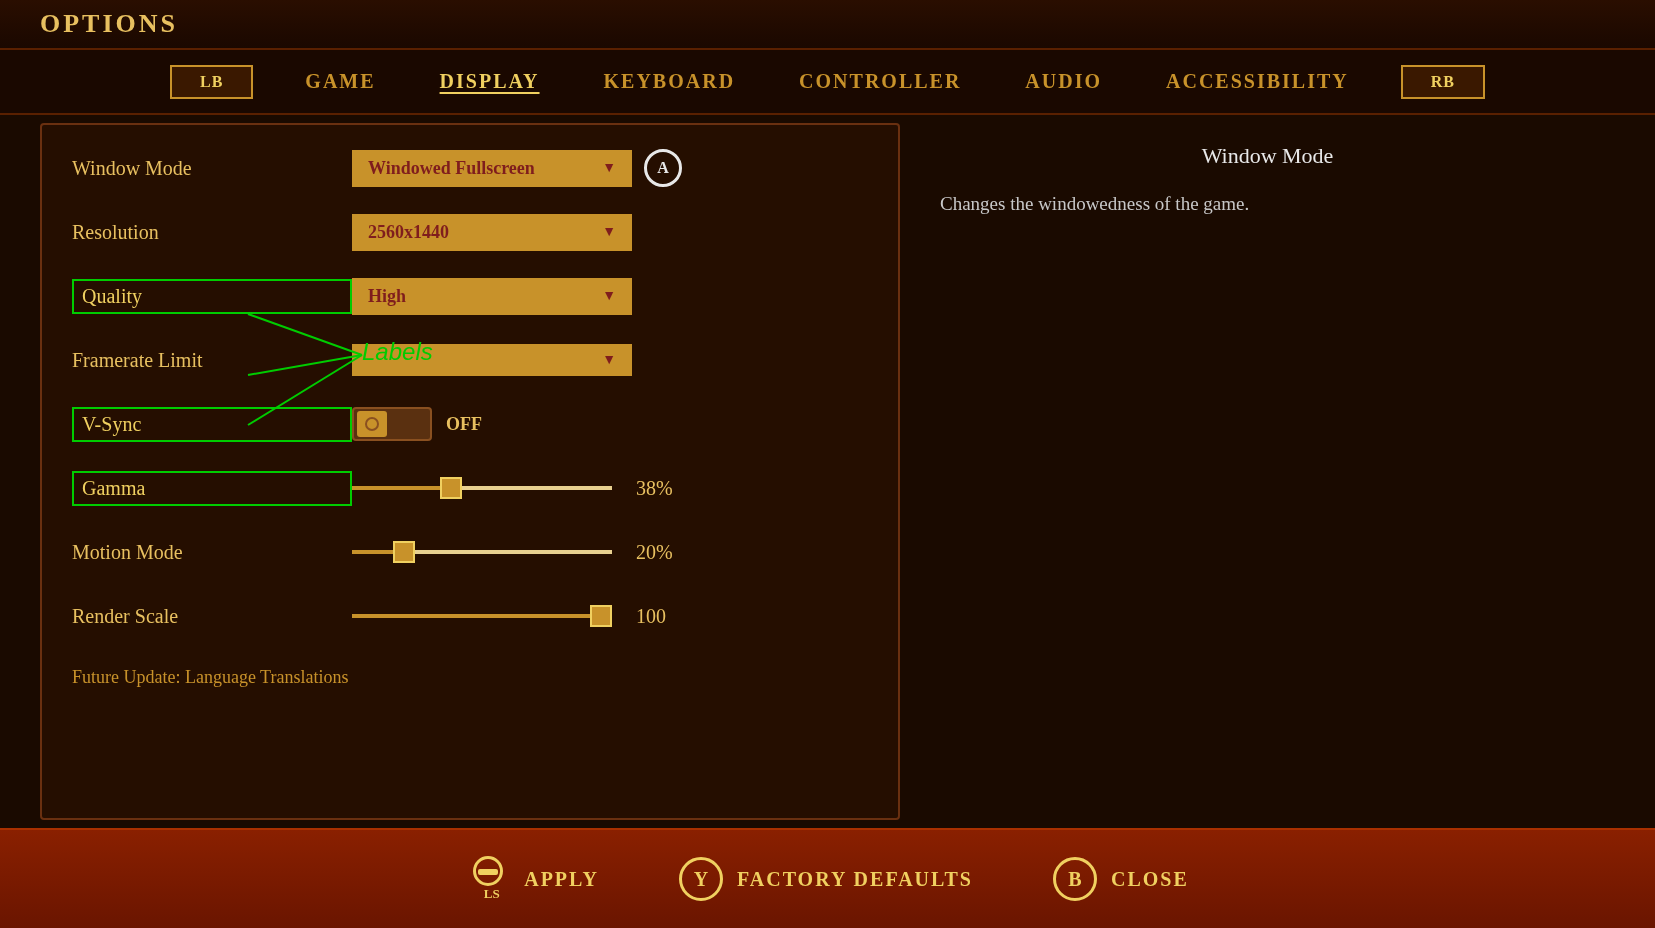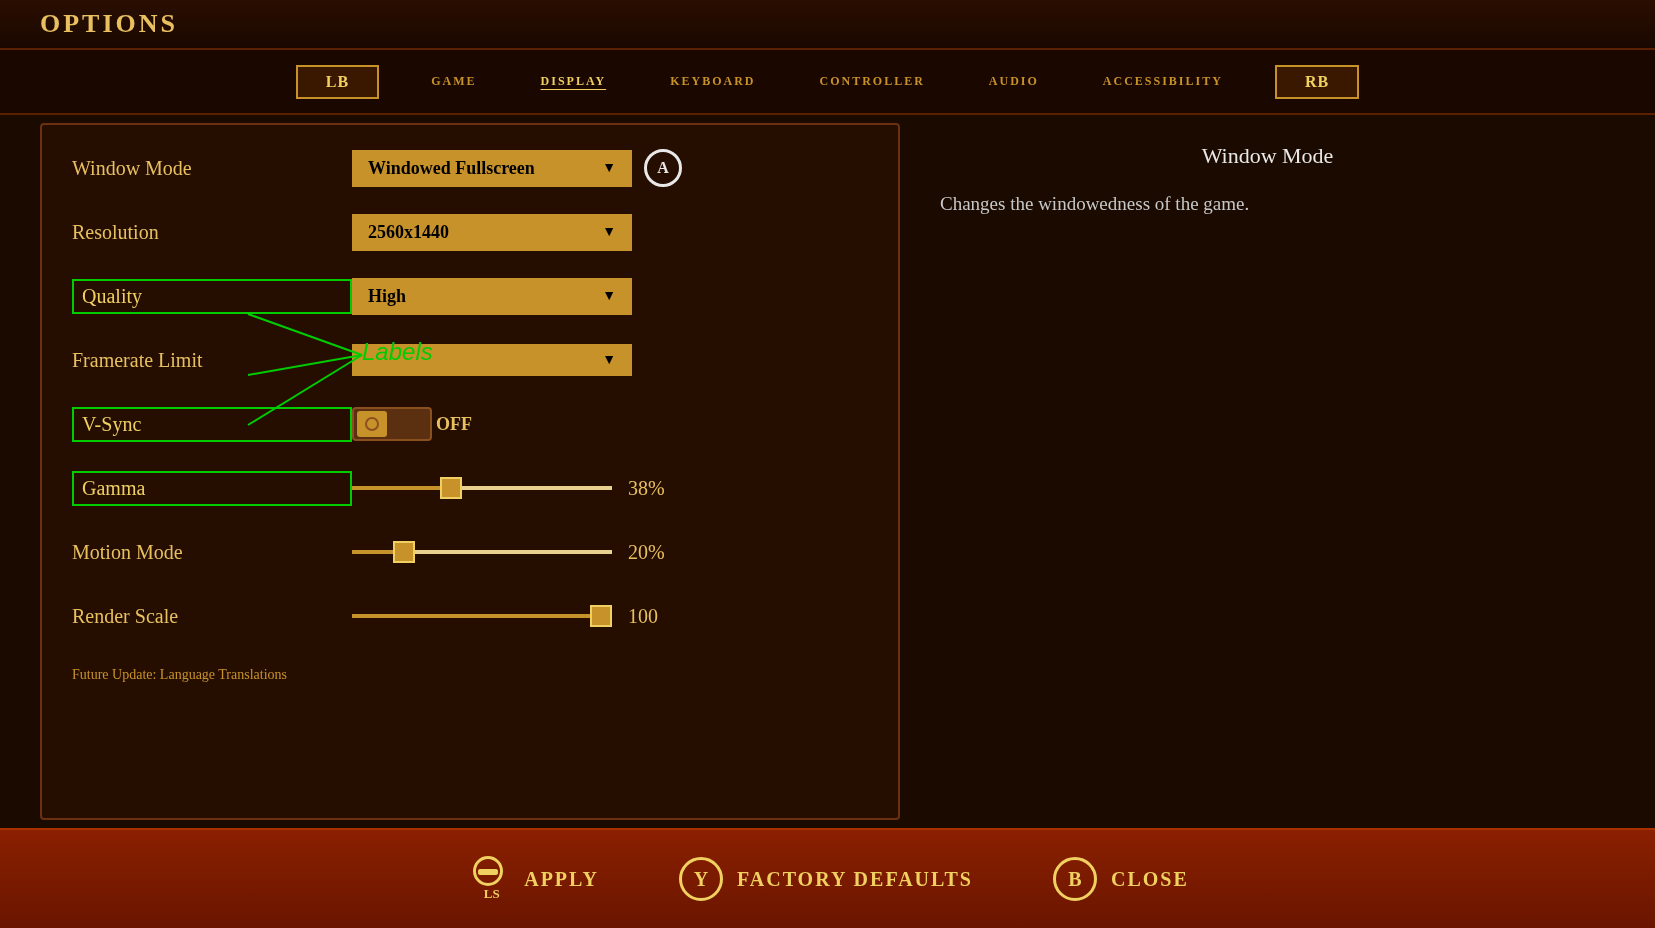--- a/index.html
+++ b/index.html
@@ -34,21 +34,21 @@
       background: #1a0800;
       height: 65px;
       display: flex;
       align-items: center;
       justify-content: center;
       gap: 40px;
       border-bottom: 2px solid #5a2000;
     }
     .nav-button {
       color: #c8922a;
-      font-size: 12px;
+      font-size: 20px;
       font-weight: bold;
       letter-spacing: 2px;
       text-transform: uppercase;
       cursor: pointer;
       padding: 8px 12px;
     }
     .nav-button.active {
       color: #f0d060;
       text-decoration: underline;
       text-underline-offset: 4px;
@@ -106,21 +106,21 @@
       flex: 1;
       display: flex;
       align-items: center;
       gap: 12px;
     }
 
     
     .dropdown {
       background: #c8922a;
       border: none;
-      color: #000000;
+      color: #7f1d1d;
       font-size: 18px;
       font-weight: bold;
       padding: 8px 16px;
       min-width: 280px;
       cursor: pointer;
       display: flex;
       align-items: center;
       justify-content: space-between;
       position: relative;
     }
@@ -142,21 +142,21 @@
       display: flex;
       align-items: center;
       justify-content: center;
       flex-shrink: 0;
     }
 
     
     .toggle-container {
       display: flex;
       align-items: center;
-      gap: 4px;
+      gap: 14px;
     }
     .toggle {
       width: 80px;
       height: 34px;
       background: #5a3010;
       border: 2px solid #8a5020;
       border-radius: 4px;
       position: relative;
       cursor: pointer;
       display: flex;
@@ -183,21 +183,21 @@
     .toggle-label {
       color: #e8c060;
       font-size: 18px;
       font-weight: bold;
     }
 
     
     .slider-container {
       display: flex;
       align-items: center;
-      gap: 16px;
+      gap: 24px;
       width: 100%;
     }
     .slider-track {
       flex: 1;
       height: 4px;
       background: #e8d090;
       position: relative;
       max-width: 260px;
     }
     .slider-fill {
@@ -219,21 +219,21 @@
     }
     .slider-value {
       color: #e8c060;
       font-size: 20px;
       min-width: 50px;
     }
 
     
     .future-update {
       color: #c8922a;
-      font-size: 14px;
+      font-size: 18px;
       margin-top: 10px;
     }
 
     
     .info-panel {
       flex: 1;
       padding: 20px;
       display: flex;
       flex-direction: column;
       gap: 20px;

